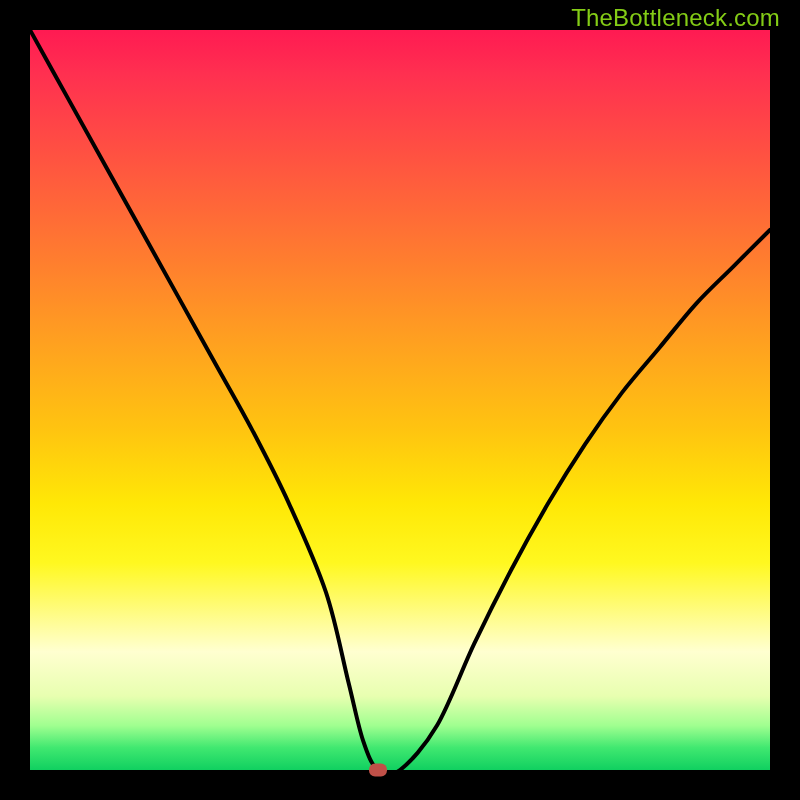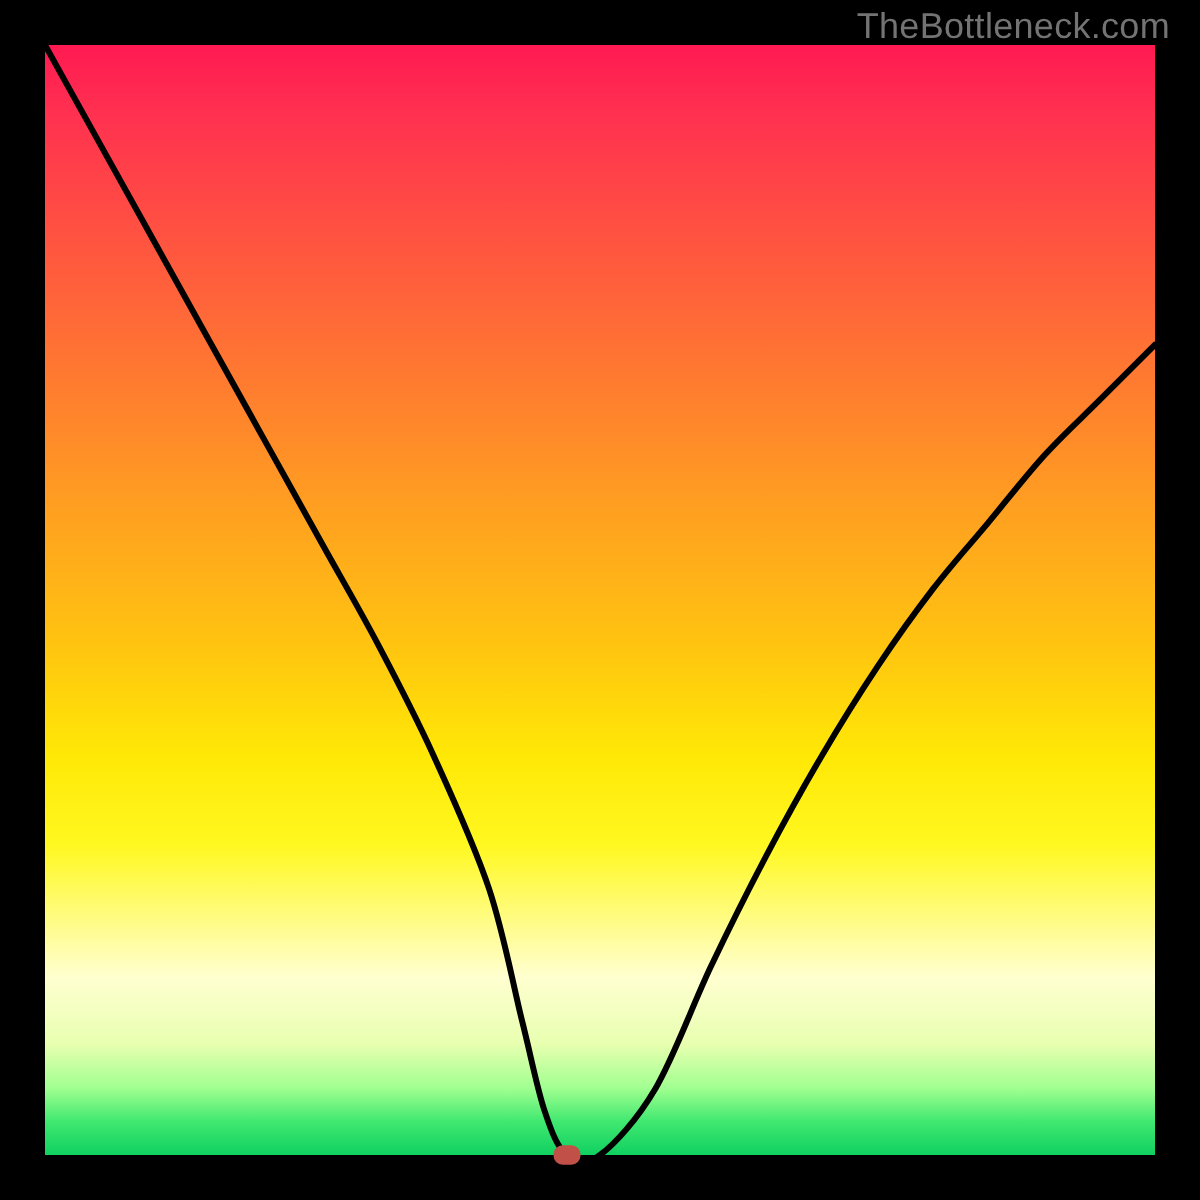--- a/index.html
+++ b/index.html
@@ -16,21 +16,21 @@
     top: 0;
     left: 0;
     width: 800px;
     height: 800px;
     background: #000;
   }
   .watermark {
     position: absolute;
     top: 4px;
     right: 20px;
-    color: #737373;
+    color: #84cc16;
     font-size: 24px;
     font-weight: 500;
     letter-spacing: 0.2px;
     z-index: 5;
     user-select: none;
   }
   .plot-area {
     position: absolute;
     top: 30px;
     left: 30px;

